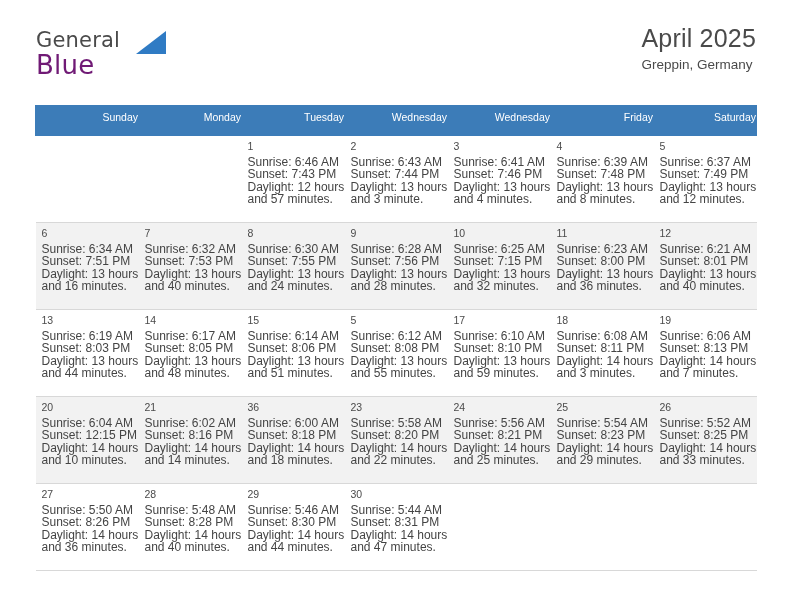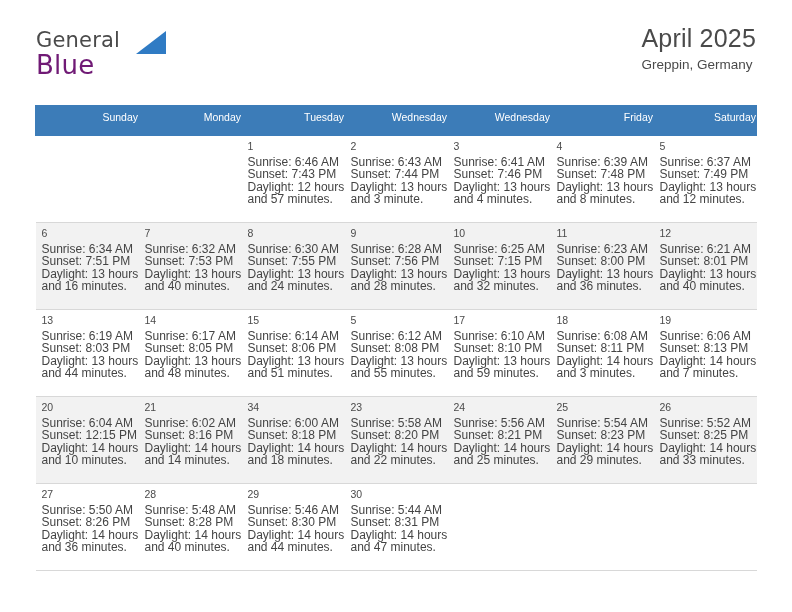--- a/index.html
+++ b/index.html
@@ -396,21 +396,21 @@
           <div class="info">
             <div>Sunrise: 6:02 AM</div>
             <div>Sunset: 8:16 PM</div>
             <div>Daylight: 14 hours</div>
             <div>and 14 minutes.</div>
           </div>
         </div>
           </td>
         <td>
             <div class="cell-inner">
-          <div class="daynum">34</div>
+          <div class="daynum">36</div>
           <div class="info">
             <div>Sunrise: 6:00 AM</div>
             <div>Sunset: 8:18 PM</div>
             <div>Daylight: 14 hours</div>
             <div>and 18 minutes.</div>
           </div>
         </div>
           </td>
         <td>
             <div class="cell-inner">

